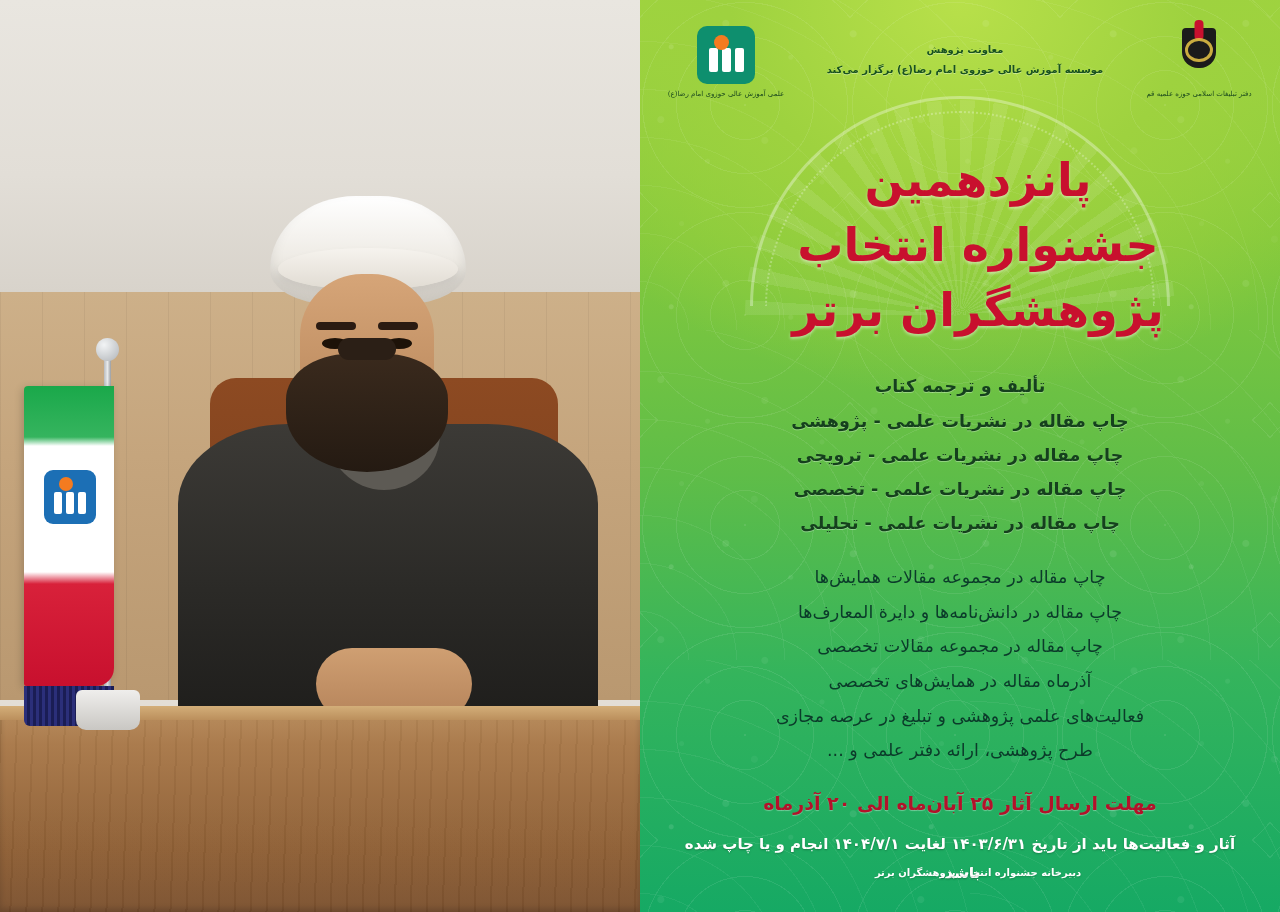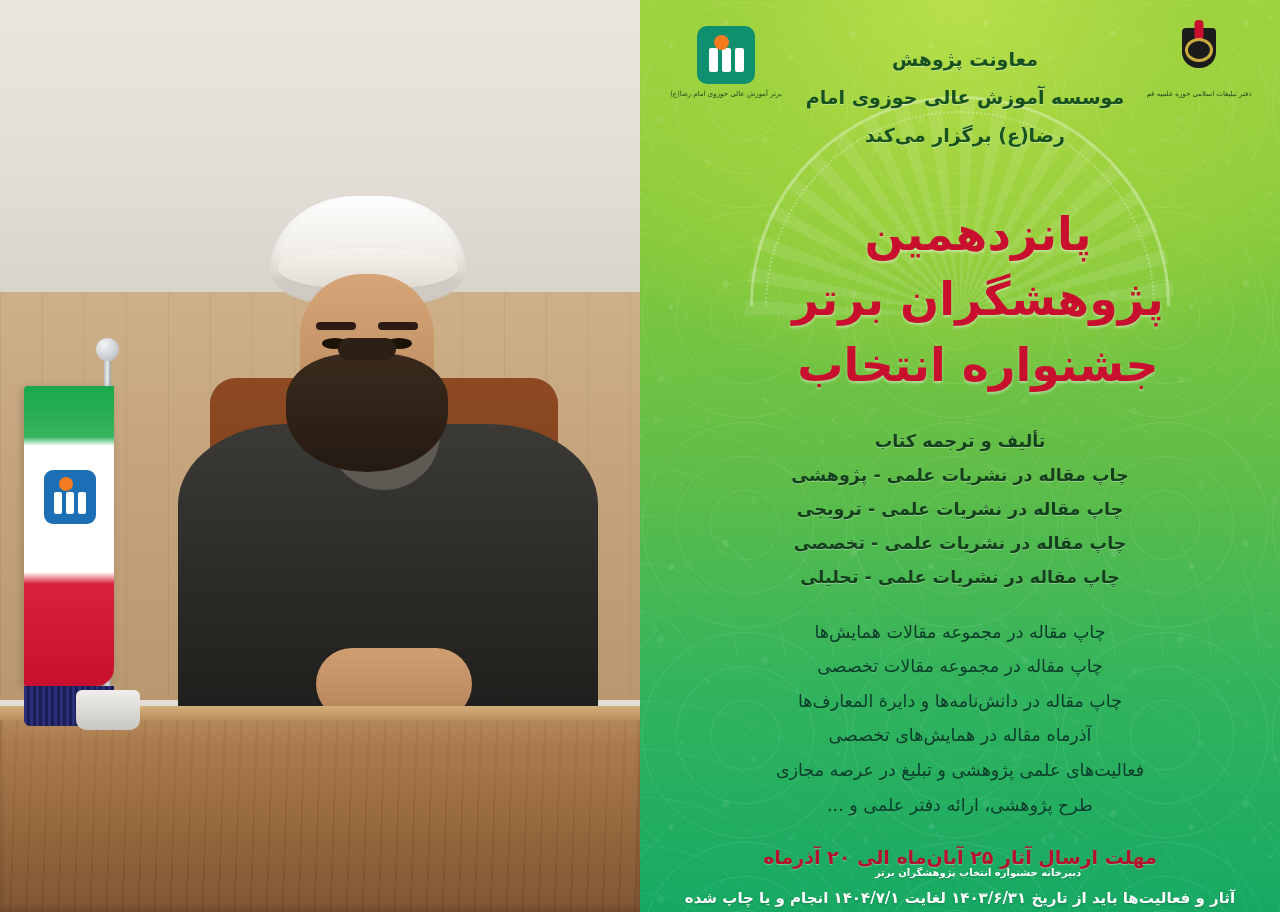--- a/index.html
+++ b/index.html
@@ -132,21 +132,21 @@
   }
   .iqiri-mark .dot {
     position: absolute; left: 17px; top: 9px; width: 15px; height: 15px;
     background: #f47b20; border-radius: 50%;
   }
   .head-text {
     flex: 1;
     text-align: center;
     padding-top: 14px;
     color: #17511f;
-    font-size: 19px;
+    font-size: 10px;
     line-height: 2;
     font-weight: bold;
     text-shadow: 0 1px 0 rgba(255,255,255,.35);
   }
 
   
   .p-title {
     position: relative; z-index: 5;
     margin-top: 48px;
     text-align: center;
@@ -364,42 +364,42 @@
         <div>معاونت پژوهش</div>
         <div>موسسه آموزش عالی حوزوی امام رضا(ع)  برگزار می‌کند</div>
       </div>
 
       <div class="logo-left">
         <div class="iqiri-mark">
           <div class="sq"></div>
             <div class="bar"></div>
             <div class="dot"></div>
         </div>
-        <div class="logo-caption">برتر آموزش عالی حوزوی امام رضا(ع)</div>
+        <div class="logo-caption">علمی آموزش عالی حوزوی امام رضا(ع)</div>
       </div>
     </div>
 
     <div class="p-title">
       <div>پانزدهمین</div>
+      <div>جشنواره انتخاب</div>
       <div>پژوهشگران برتر</div>
-      <div>جشنواره انتخاب</div>
     </div>
 
     <div class="list-a">
       <div>تألیف و ترجمه کتاب</div>
       <div>چاپ مقاله در نشریات علمی - پژوهشی</div>
       <div>چاپ مقاله در نشریات علمی - ترویجی</div>
       <div>چاپ مقاله در نشریات علمی - تخصصی</div>
       <div>چاپ مقاله در نشریات علمی - تحلیلی</div>
     </div>
 
     <div class="list-b">
       <div>چاپ مقاله در مجموعه مقالات همایش‌ها</div>
+      <div>چاپ مقاله در دانش‌نامه‌ها و دایرة المعارف‌ها</div>
       <div>چاپ مقاله در مجموعه مقالات تخصصی</div>
-      <div>چاپ مقاله در دانش‌نامه‌ها و دایرة المعارف‌ها</div>
       <div>آذرماه مقاله در همایش‌های تخصصی</div>
       <div>فعالیت‌های علمی پژوهشی و تبلیغ در عرصه مجازی</div>
       <div>طرح پژوهشی، ارائه دفتر علمی و ...</div>
     </div>
 
     <div class="deadline">مهلت ارسال آثار ۲۵ آبان‌ماه الی ۲۰ آذرماه</div>
 
     <div class="notes">
       <div>آثار و فعالیت‌ها باید از تاریخ ۱۴۰۳/۶/۳۱ لغایت ۱۴۰۴/۷/۱ انجام و یا چاپ شده باشد.</div>
 

